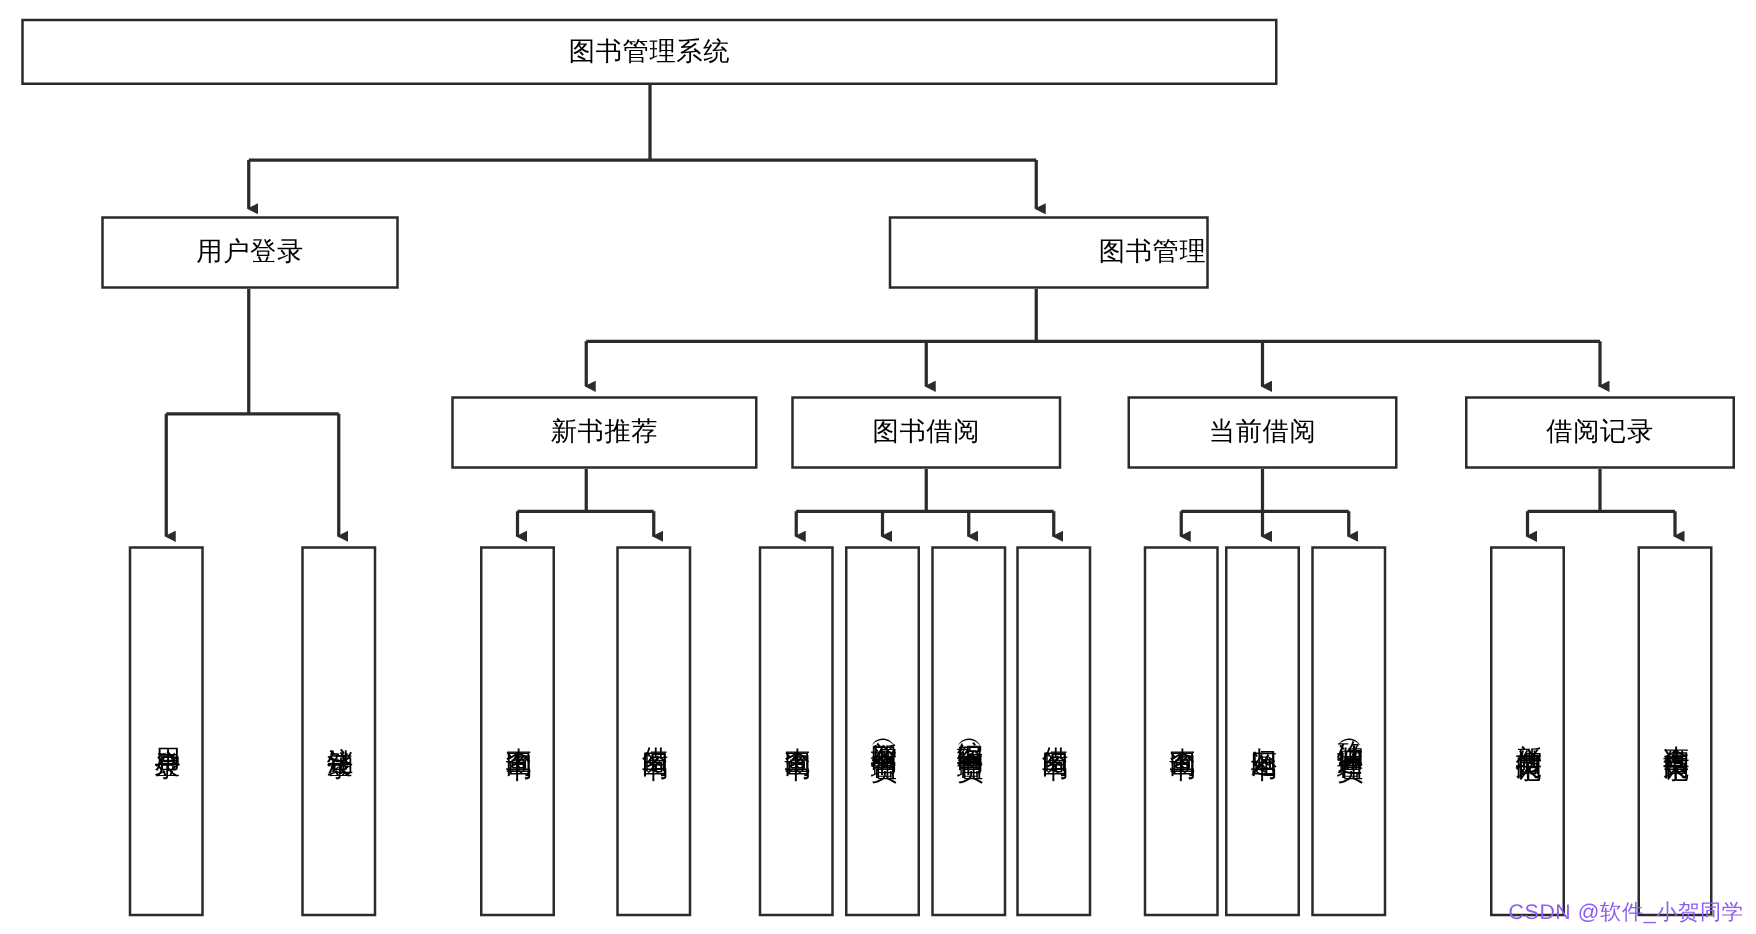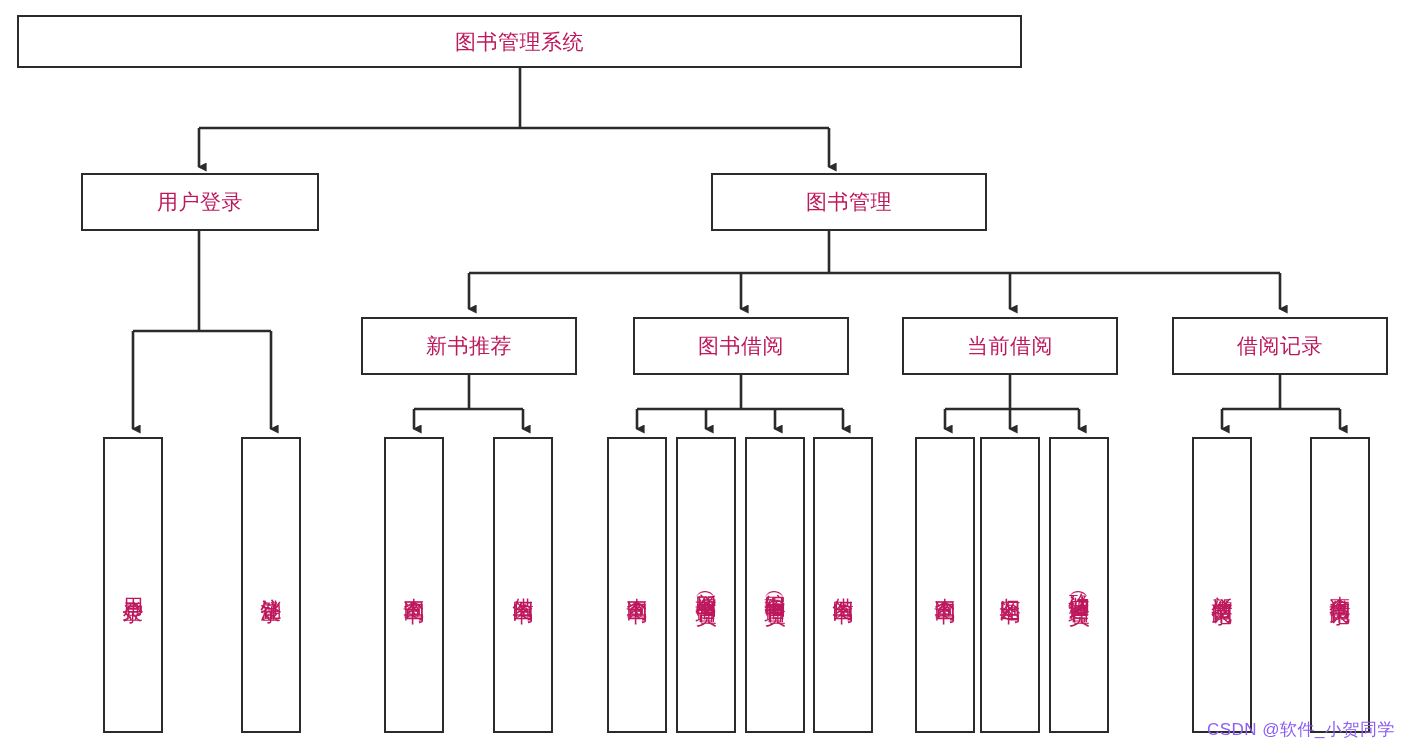--- a/index.html
+++ b/index.html
@@ -22,21 +22,21 @@
     left: 0;
     top: 0;
     width: 1405px;
     height: 747px;
   }
   .node {
     position: absolute;
     box-sizing: border-box;
     border: 2px solid #2b2b2b;
     background: #ffffff;
-    color: #be185d;
+    color: #000000;
     display: flex;
     align-items: center;
     justify-content: center;
     text-align: center;
   }
   .node.horiz {
     font-size: 21px;
     letter-spacing: 0.5px;
     line-height: 1.1;
   }
@@ -120,25 +120,25 @@
     </g>
   </svg>
 
   <div class="node horiz" style="left:17px; top:15px; width:1005px; height:53px;">
     <span>图书管理系统</span>
   </div>
 
   <div class="node horiz" style="left:81px; top:173px; width:238px; height:58px;">
     <span>用户登录</span>
   </div>
-  <div class="node horiz" style="left:711px; top:173px; width:276px; height:58px;">
+  <div class="node horiz" style="left:711px; top:173px; width:256px; height:58px;justify-content:flex-end;">
     <span>图书管理</span>
   </div>
 
-  <div class="node horiz" style="left:361px; top:317px; width:216px; height:58px;">
+  <div class="node horiz" style="left:361px; top:317px; width:245px; height:58px;">
     <span>新书推荐</span>
   </div>
   <div class="node horiz" style="left:902px; top:317px; width:216px; height:58px;">
     <span>当前借阅</span>
   </div>
   <div class="node horiz" style="left:633px; top:317px; width:216px; height:58px;">
     <span>图书借阅</span>
   </div>
   <div class="node horiz" style="left:1172px; top:317px; width:216px; height:58px;">
     <span>借阅记录</span>

